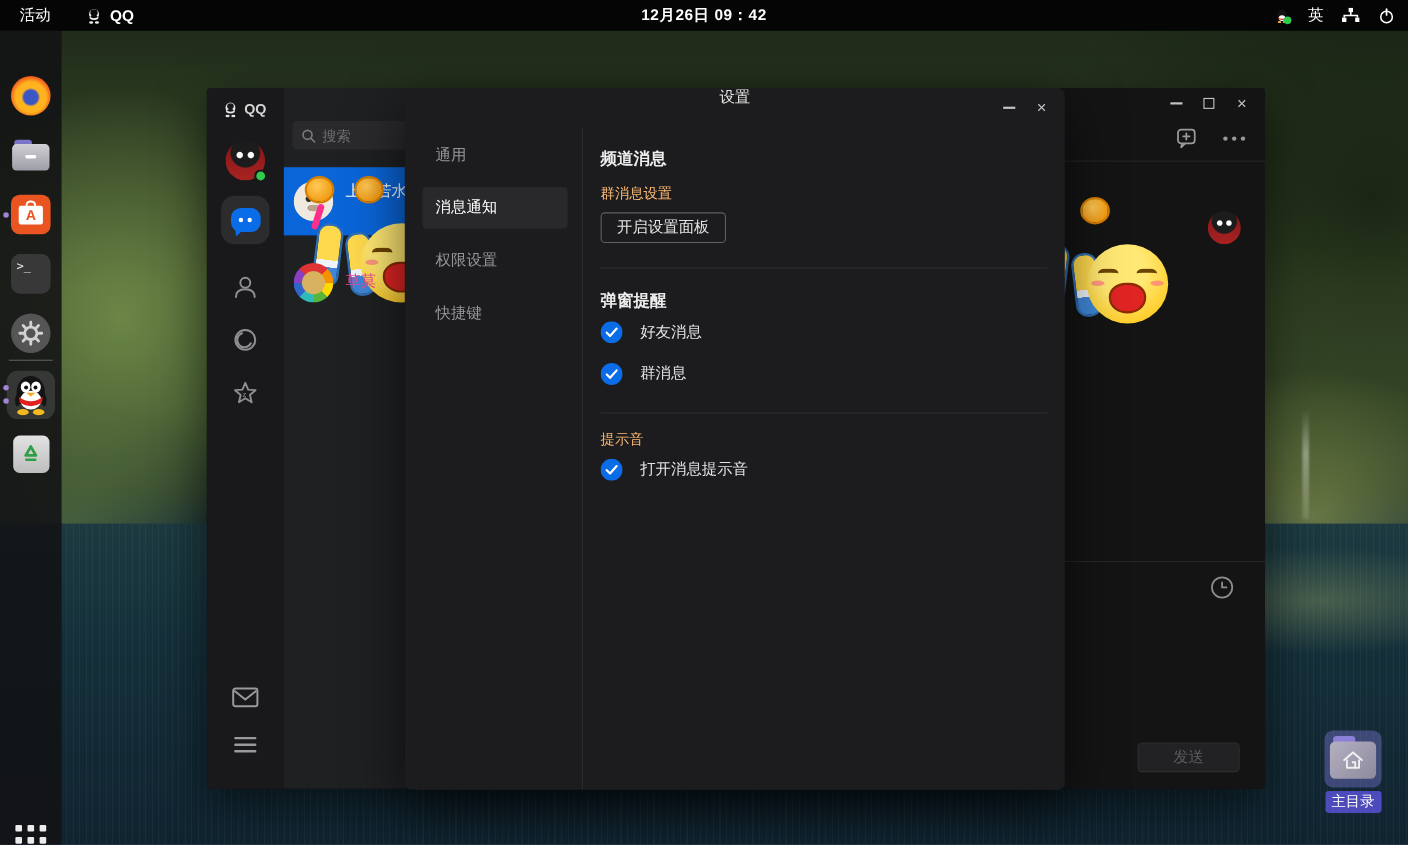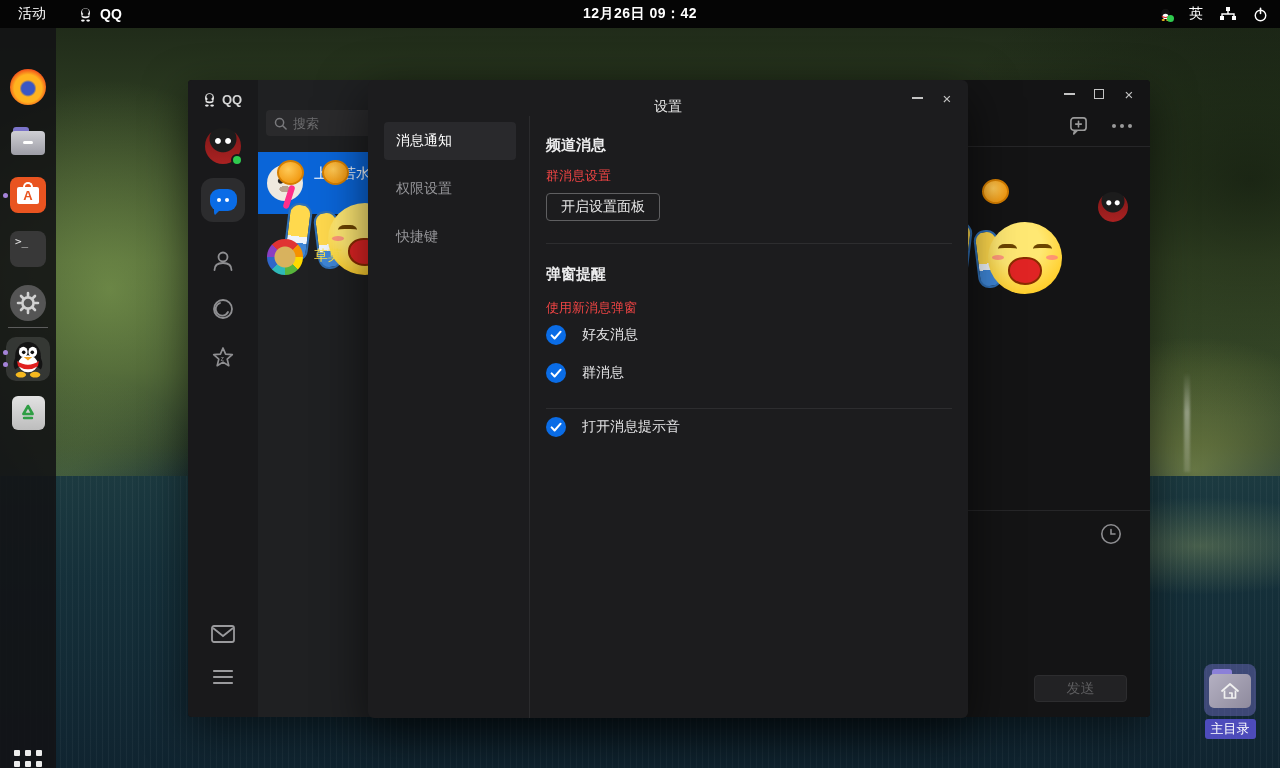--- a/index.html
+++ b/index.html
@@ -83,21 +83,21 @@
   .rail-ico { position:absolute; left:50%; transform:translateX(-50%); line-height:0; }
   .chat-list { position:absolute; left:70px; top:0; width:240px; height:100%; background:#1f2022; }
   .search-box { position:absolute; left:8px; top:30px; width:150px; height:26px; background:#2a2a2c; border-radius:4px;
     display:flex; align-items:center; gap:6px; padding:0 8px; }
   .search-box input { background:transparent; border:none; outline:none; width:100px; color:#d0d0d0; font-size:13px;
     font-family:inherit; }
   .search-box input::placeholder { color:#6e6e70; }
   .chat-item { position:absolute; left:0; width:100%; height:62px; }
   .chat-item.selected { background:#0a65d8; }
   .chat-item .cname { position:absolute; left:56px; top:13px; font-size:14px; color:#fff; }
-  .chat-item.plain .cname { color:#fde047; top:21px; }
+  .chat-item.plain .cname { color:#ec4899; top:21px; }
   .av36 { position:absolute; left:9px; top:13px; width:36px; height:36px; border-radius:50%; overflow:hidden; }
   .av-meme { background:
       radial-gradient(circle at 38% 44%, #2e2a26 2.3px, transparent 3.3px),
       radial-gradient(circle at 63% 44%, #2e2a26 2.3px, transparent 3.3px),
       radial-gradient(ellipse 9px 5px at 50% 67%, #b9a28e 0 60%, transparent 65%),
       radial-gradient(circle at 50% 45%, #efe9df 0 70%, #cfc6b8 100%); }
   .av-doge { background:
       radial-gradient(circle at 50% 50%, #d8b25e 0 10px, transparent 11px),
       conic-gradient(#e03333 0 45deg,#f59100 45deg 90deg,#ffd900 90deg 135deg,#58b53c 135deg 180deg,#2fb9b9 180deg 225deg,#2f66c9 225deg 270deg,#8a3fc1 270deg 315deg,#e03333 315deg 360deg); }
   .chat-preview-emoji { position:absolute; left:56px; top:33px; width:20px; height:20px; }
@@ -140,32 +140,32 @@
   .cheer .mouth { position:absolute; left:20px; top:35px; width:34px; height:28px; border-radius:46% 46% 50% 50%;
     background:#e02424; border:2.5px solid #8a2c00; }
   .cheer .fistL,.cheer .fistR { position:absolute; bottom:0; width:27px; height:25px; border-radius:50%;
     background:radial-gradient(circle at 40% 35%, #ffca57, #f29a13 75%); border:2px solid #d57e00; }
   .cheer .fistL { left:8px; } .cheer .fistR { right:10px; }
   .cheer.small { transform:scale(.19); transform-origin:top left; }
 
   
   .dlg { position:absolute; left:368px; top:80px; width:600px; height:638px; background:#1c1c1e; border-radius:6px;
     box-shadow:0 16px 50px rgba(0,0,0,.6); z-index:20; overflow:hidden; }
-  .dlg-titlebar { position:relative; height:36px; display:flex; align-items:flex-end; justify-content:center;
+  .dlg-titlebar { position:relative; height:36px; display:flex; align-items:flex-start; justify-content:center;
     color:#e3e3e3; font-size:14px; }
   .dlg-controls { position:absolute; right:6px; top:0; height:36px; display:flex; align-items:center; }
   .dlg-body { display:flex; height:602px; }
   .dlg-nav { width:162px; padding:6px 14px 0 16px; border-right:1px solid #2b2b2d; }
   .nav-item { width:132px; height:38px; margin-bottom:10px; border-radius:4px; display:flex; align-items:center;
     padding-left:12px; font-size:14px; color:#96969a; }
   .nav-item.selected { background:#29292c; color:#fff; }
   .dlg-content { flex:1; padding:0 16px; color:#e8e8e8; }
   .sec-title { margin-top:19px; font-size:15px; font-weight:bold; color:#ededee; line-height:20px; }
   .sec-title.t2 { margin-top:20px; } .sec-title.t3 { margin-top:17px; }
-  .sub-label { margin-top:12px; font-size:13px; color:#ef4444; line-height:18px; }
+  .sub-label { margin-top:12px; font-size:13px; color:#fdba74; line-height:18px; }
   .sub-label.m15 { margin-top:15px; }
   .panel-btn { margin-top:8px; height:28px; padding:0 14px; background:transparent; border:1px solid #5f5f61;
     border-radius:4px; color:#e6e6e6; font-size:14px; font-family:inherit; display:inline-flex; align-items:center; }
   .hr { height:1px; background:#2d2d2f; }
   .hr.h1 { margin-top:22px; } .hr.h2 { margin-top:25px; }
   .cb-row { margin-top:8px; display:flex; align-items:center; gap:16px; height:20px; font-size:14px; color:#e4e4e6; }
   .cb-row.g18 { margin-top:18px; }
   .cb-circle { width:20px; height:20px; line-height:0; }
 
   
@@ -438,53 +438,54 @@
     <span>设置</span>
     <span class="dlg-controls">
       <span class="wc wc-min">
           <i></i>
         </span>
       <span class="wc wc-close">×</span>
     </span>
   </div>
   <div class="dlg-body">
     <div class="dlg-nav">
+      <div class="nav-item">通用</div>
       <div class="nav-item selected">消息通知</div>
       <div class="nav-item">权限设置</div>
       <div class="nav-item">快捷键</div>
     </div>
     <div class="dlg-content">
 
       <div class="sec-title">频道消息</div>
       <div class="sub-label">群消息设置</div>
       <button class="panel-btn">开启设置面板</button>
       <div class="hr h1"></div>
 
       <div class="sec-title t2">弹窗提醒</div>
-      <div class="sub-label m15">使用新消息弹窗</div>
       <div class="cb-row">
         <span class="cb-circle">
           <svg width="20" height="20" viewBox="0 0 20 20">
               <circle cx="10" cy="10" r="10" fill="#0a6ce6"></circle>
               <path d="M5.6 10.4 l3 3.1 6-6.8" fill="none" stroke="#fff" stroke-width="2" stroke-linecap="round" stroke-linejoin="round"></path>
             </svg>
         </span>
         <span>好友消息</span>
       </div>
       <div class="cb-row g18">
         <span class="cb-circle">
           <svg width="20" height="20" viewBox="0 0 20 20">
               <circle cx="10" cy="10" r="10" fill="#0a6ce6"></circle>
               <path d="M5.6 10.4 l3 3.1 6-6.8" fill="none" stroke="#fff" stroke-width="2" stroke-linecap="round" stroke-linejoin="round"></path>
             </svg>
         </span>
         <span>群消息</span>
       </div>
       <div class="hr h2"></div>
 
+      <div class="sub-label m15">提示音</div>
       <div class="cb-row">
         <span class="cb-circle">
           <svg width="20" height="20" viewBox="0 0 20 20">
               <circle cx="10" cy="10" r="10" fill="#0a6ce6"></circle>
               <path d="M5.6 10.4 l3 3.1 6-6.8" fill="none" stroke="#fff" stroke-width="2" stroke-linecap="round" stroke-linejoin="round"></path>
             </svg>
         </span>
         <span>打开消息提示音</span>
       </div>
 

